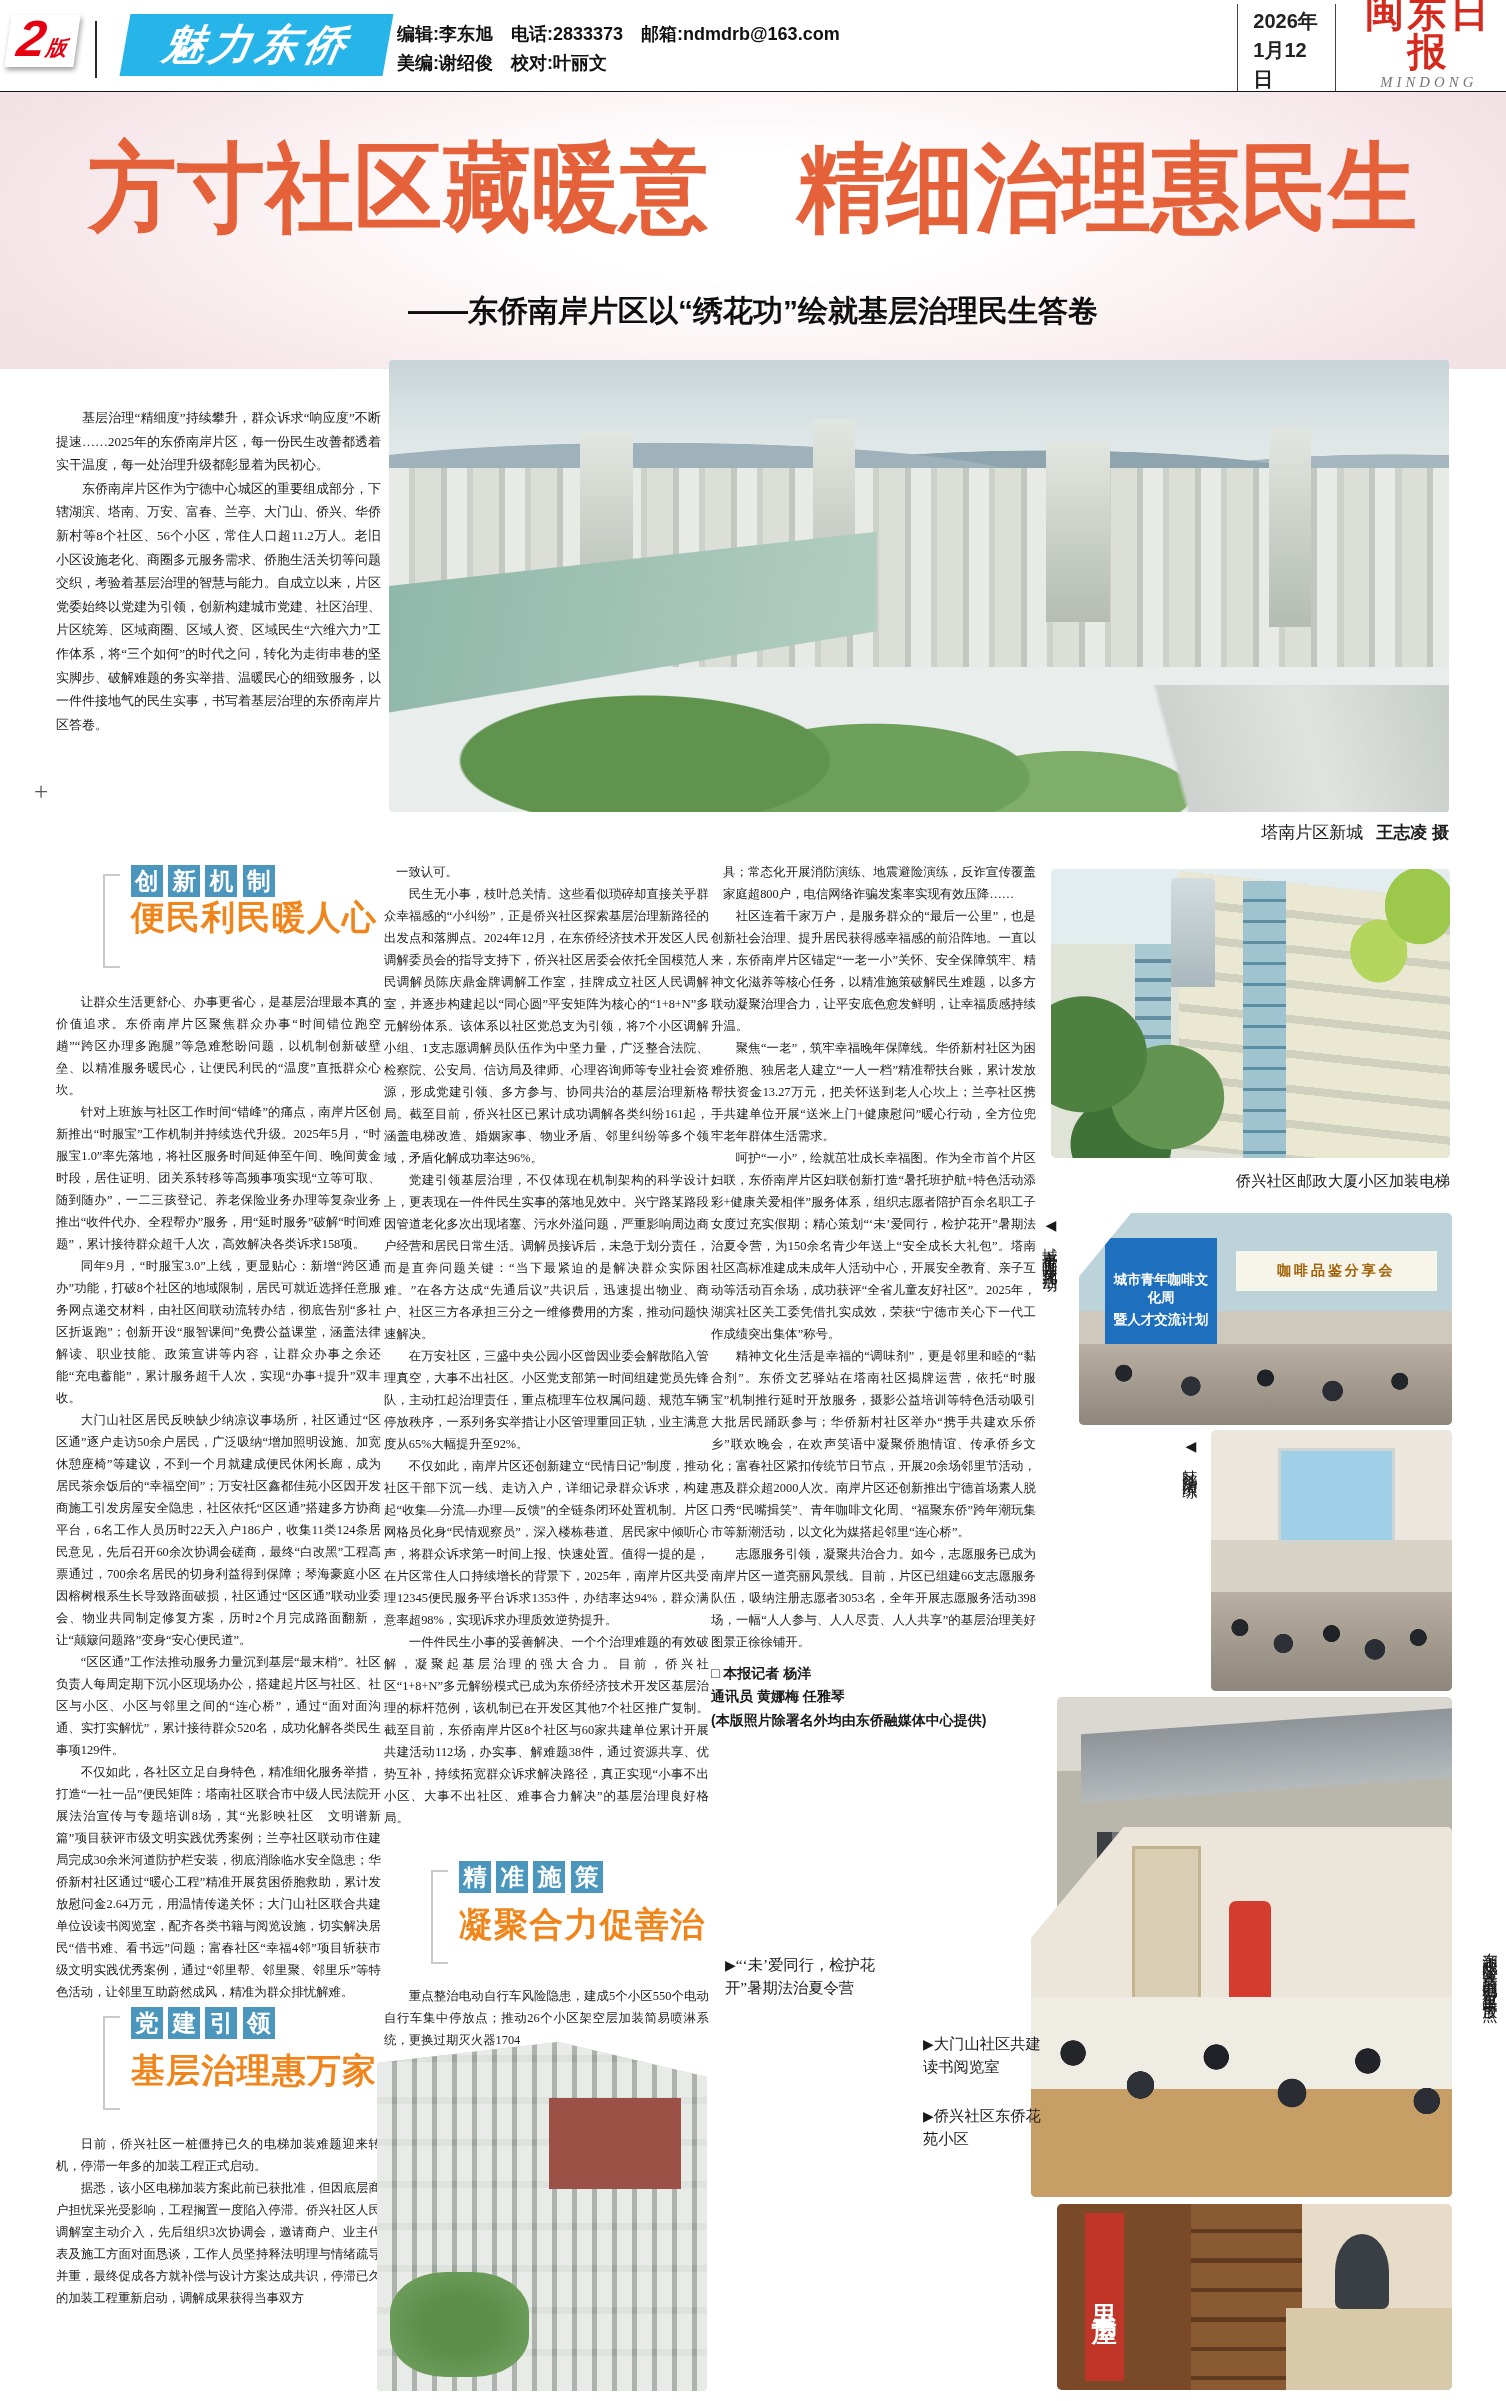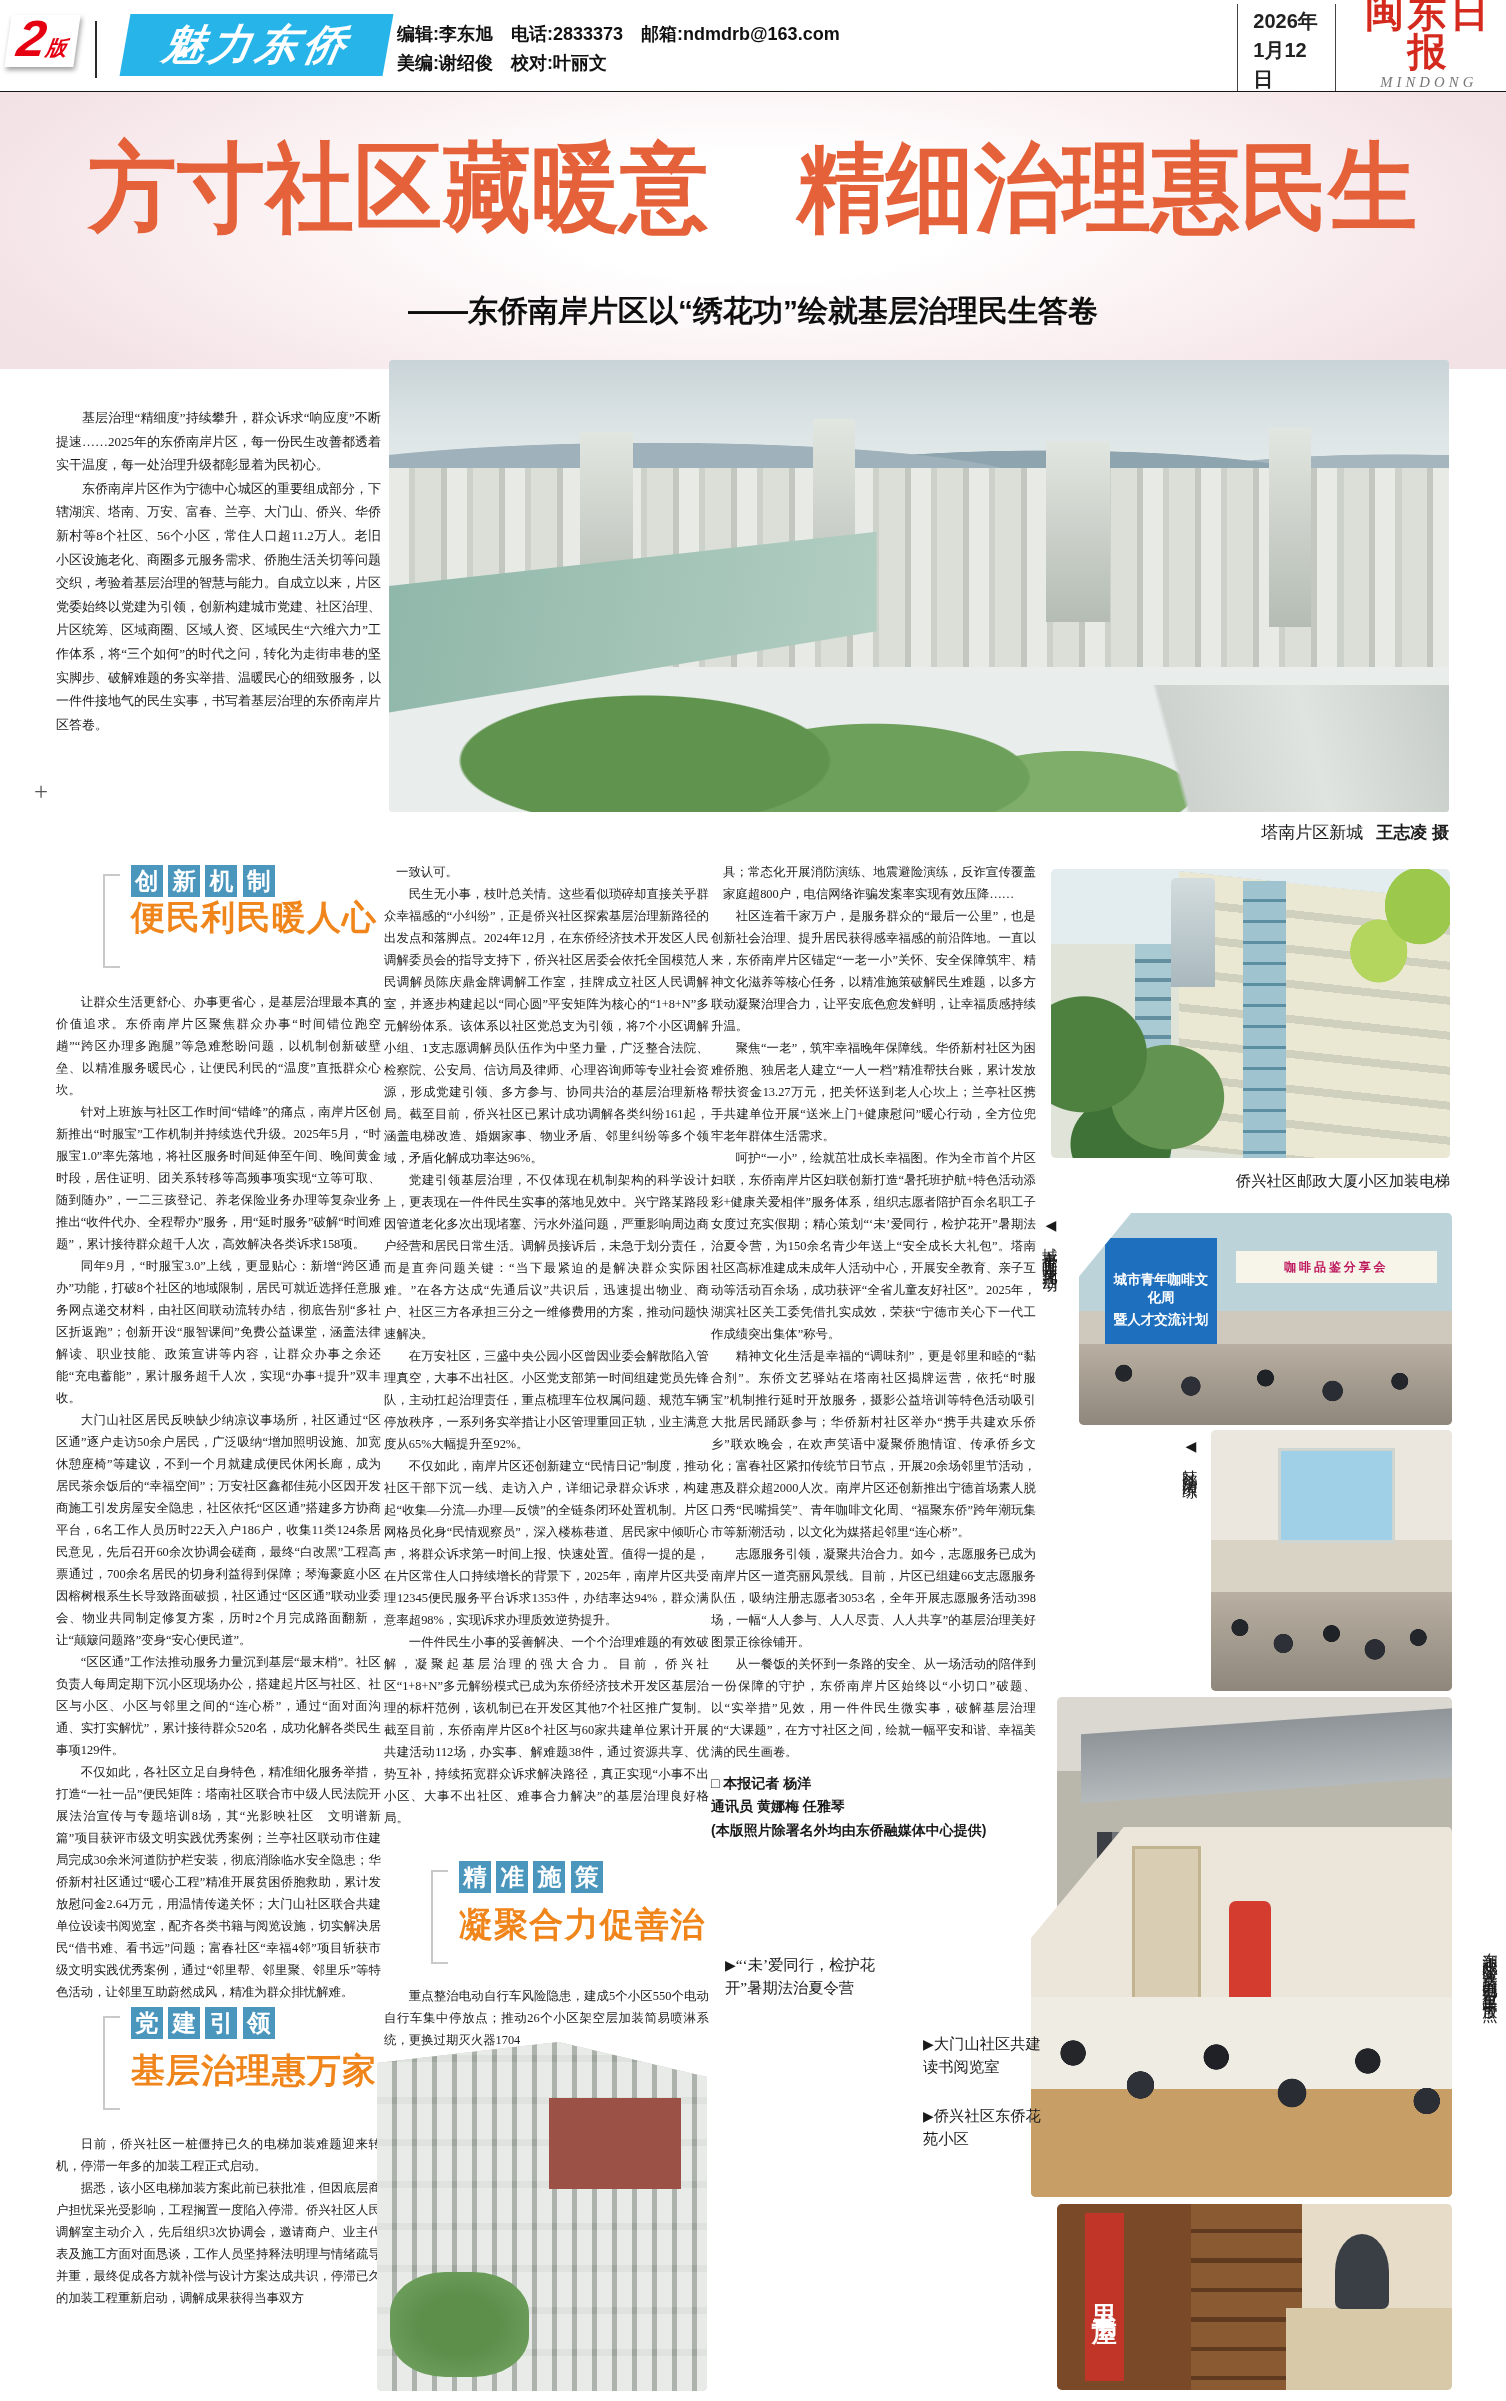--- a/index.html
+++ b/index.html
@@ -119,22 +119,22 @@
                       radial-gradient(40% 40% at 30% 70%,#b4d65e 0 52%,transparent 53%);}
   #cap-elevator{left:1051px;top:1170px;width:399px;text-align:right;}
 
   #vcap-coffee{left:1039px;top:1217px;height:218px;}
   #ph-coffee{left:1079px;top:1213px;width:373px;height:212px;clip-path:polygon(14% 0,100% 0,100% 100%,0 100%,0 30%);
              background:linear-gradient(#bcd3da 0 46%,#cfc9bd 46%);}
   .pc-poster{position:absolute;left:7%;top:12%;width:30%;height:58%;background:#1e6fbe;color:#fff;
              display:flex;flex-direction:column;align-items:center;justify-content:center;gap:3.5px;
              font-family:"Liberation Sans","DejaVu Sans",sans-serif;font-weight:700;font-size:13.5px;
              text-align:center;padding:3.5px;box-sizing:border-box;}
-  .pc-banner{position:absolute;left:42%;top:18%;width:54%;height:32px;background:#f7f4ea;color:#be185d;
-             display:flex;align-items:center;justify-content:center;font-size:12px;font-weight:700;
+  .pc-banner{position:absolute;left:42%;top:18%;width:54%;height:40px;background:#f7f4ea;color:#a16207;
+             display:flex;align-items:center;justify-content:center;font-size:14px;font-weight:700;
              letter-spacing:2.9px;font-family:"Liberation Sans","DejaVu Sans",sans-serif;}
   .crowd{position:absolute;bottom:0;left:0;width:100%;height:38%;
          background:radial-gradient(17.7px 17.7px at 12% 36%,#23262b 0 8.2px,transparent 8.8px),
                     radial-gradient(20px 20px at 30% 52%,#2d3036 0 9.4px,transparent 10px),
                     radial-gradient(17.7px 17.7px at 50% 42%,#1f2227 0 8.2px,transparent 8.8px),
                     radial-gradient(21px 21px at 68% 58%,#2a2d33 0 10px,transparent 10.6px),
                     radial-gradient(17.7px 17.7px at 86% 46%,#23262b 0 8.2px,transparent 8.8px),
                     linear-gradient(#b9afa2,#8f877c);}
   #vcap-fire{left:1179px;top:1438px;height:253px;}
   #ph-fire{left:1211px;top:1430px;width:241px;height:261px;
@@ -304,21 +304,20 @@
     <p>重点整治电动自行车风险隐患，建成5个小区550个电动自行车集中停放点；推动26个小区架空层加装简易喷淋系统，更换过期灭火器1704</p>
   </div>
 
   <div class="col" id="col3">
     <p class="cont">具；常态化开展消防演练、地震避险演练，反诈宣传覆盖家庭超800户，电信网络诈骗发案率实现有效压降……</p>
     <p>社区连着千家万户，是服务群众的“最后一公里”，也是创新社会治理、提升居民获得感幸福感的前沿阵地。一直以来，东侨南岸片区锚定“一老一小”关怀、安全保障筑牢、精神文化滋养等核心任务，以精准施策破解民生难题，以多方联动凝聚治理合力，让平安底色愈发鲜明，让幸福质感持续升温。</p>
     <p>聚焦“一老”，筑牢幸福晚年保障线。华侨新村社区为困难侨胞、独居老人建立“一人一档”精准帮扶台账，累计发放帮扶资金13.27万元，把关怀送到老人心坎上；兰亭社区携手共建单位开展“送米上门+健康慰问”暖心行动，全方位兜牢老年群体生活需求。</p>
     <p>呵护“一小”，绘就茁壮成长幸福图。作为全市首个片区妇联，东侨南岸片区妇联创新打造“暑托班护航+特色活动添彩+健康关爱相伴”服务体系，组织志愿者陪护百余名职工子女度过充实假期；精心策划“‘未’爱同行，检护花开”暑期法治夏令营，为150余名青少年送上“安全成长大礼包”。塔南社区高标准建成未成年人活动中心，开展安全教育、亲子互动等活动百余场，成功获评“全省儿童友好社区”。2025年，湖滨社区关工委凭借扎实成效，荣获“宁德市关心下一代工作成绩突出集体”称号。</p>
     <p>精神文化生活是幸福的“调味剂”，更是邻里和睦的“黏合剂”。东侨文艺驿站在塔南社区揭牌运营，依托“时服宝”机制推行延时开放服务，摄影公益培训等特色活动吸引大批居民踊跃参与；华侨新村社区举办“携手共建欢乐侨乡”联欢晚会，在欢声笑语中凝聚侨胞情谊、传承侨乡文化；富春社区紧扣传统节日节点，开展20余场邻里节活动，惠及群众超2000人次。南岸片区还创新推出宁德首场素人脱口秀“民嘴揖笑”、青年咖啡文化周、“福聚东侨”跨年潮玩集市等新潮活动，以文化为媒搭起邻里“连心桥”。</p>
     <p>志愿服务引领，凝聚共治合力。如今，志愿服务已成为南岸片区一道亮丽风景线。目前，片区已组建66支志愿服务队伍，吸纳注册志愿者3053名，全年开展志愿服务活动398场，一幅“人人参与、人人尽责、人人共享”的基层治理美好图景正徐徐铺开。</p>
-    <p>从一餐饭的关怀到一条路的安全、从一场活动的陪伴到一份保障的守护，东侨南岸片区始终以“小切口”破题、以“实举措”见效，用一件件民生微实事，破解基层治理的“大课题”，在方寸社区之间，绘就一幅平安和谐、幸福美满的民生画卷。</p>
     <div class="credits">
       <div>□ 本报记者 杨洋</div>
       <div>通讯员 黄娜梅 任雅琴</div>
       <div>(本版照片除署名外均由东侨融媒体中心提供)</div>
     </div>
   </div>
 
   <div class="photo" id="ph-elevator">
     <div class="pe-bldg"></div>
     <div class="pe-tower"></div>

